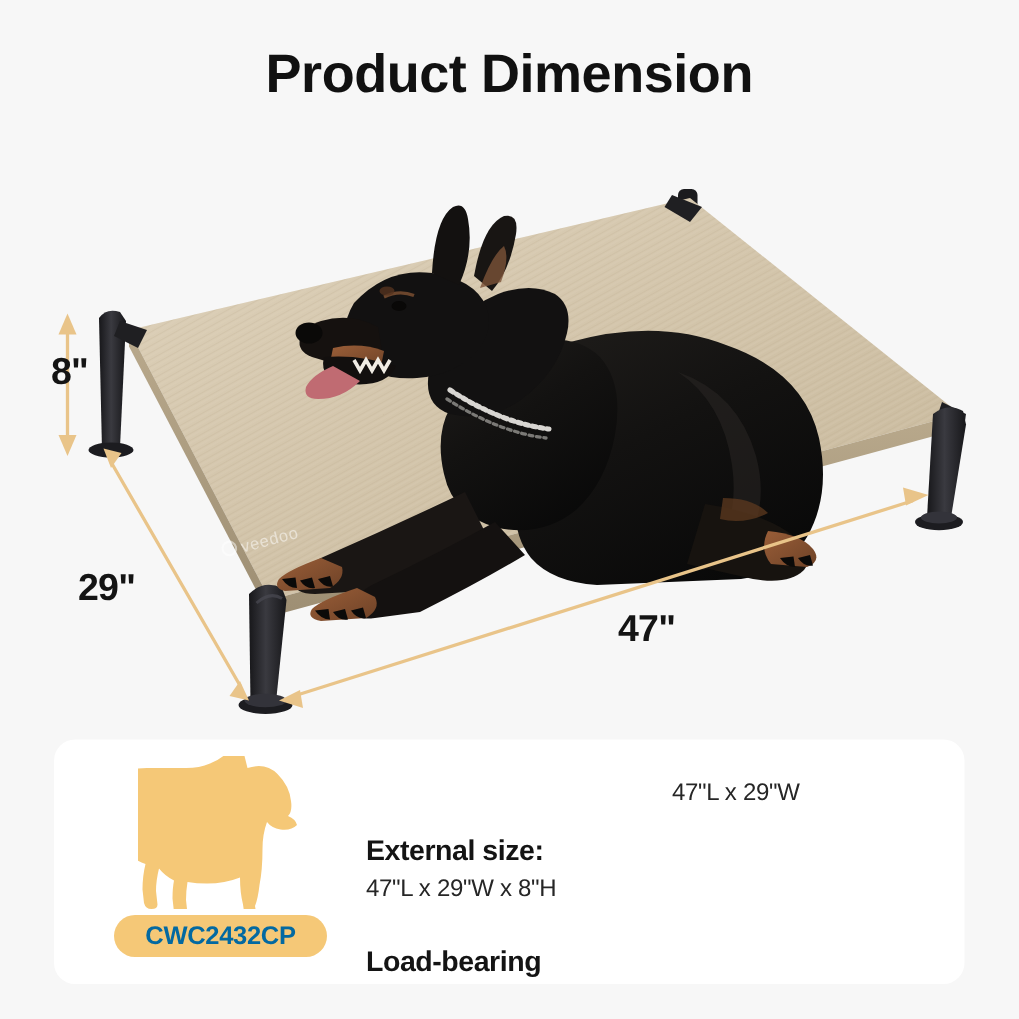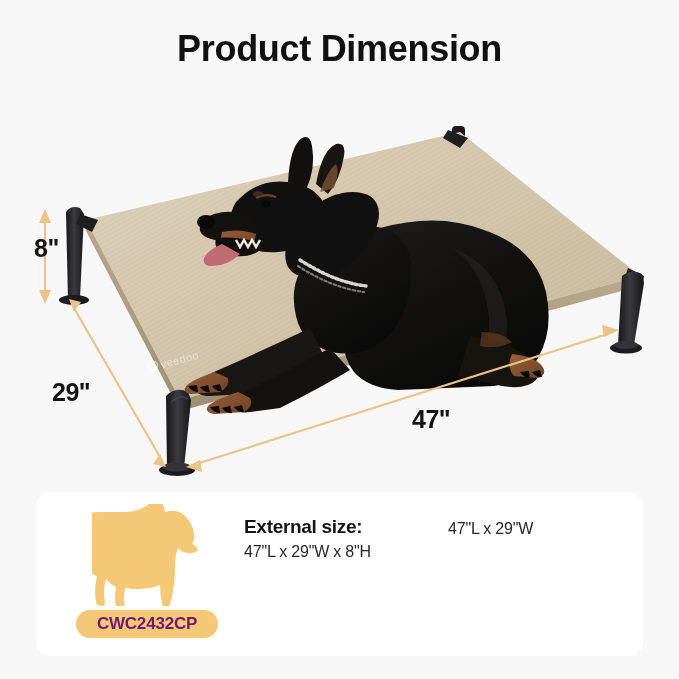--- a/index.html
+++ b/index.html
@@ -79,39 +79,40 @@
     height: 102px;
   }
   .sku-badge {
     position: absolute;
     left: 40px;
     top: 117px;
     width: 142px;
     height: 28px;
     background: #f5c877;
     border-radius: 14px;
-    color: #701a75;
+    color: #0369a1;
     font-size: 17px;
     font-weight: bold;
     letter-spacing: -0.2px;
     display: flex;
     align-items: center;
     justify-content: center;
     font-family: "Liberation Sans", sans-serif;
   }
   .spec {
     position: absolute;
   }
   .spec-title {
     font-size: 19px;
     font-weight: bold;
     color: #141414;
     letter-spacing: -0.3px;
     line-height: 23px;
     font-family: "Liberation Sans", sans-serif;
+    margin-top: 41px;
   }
   .spec-value {
     font-size: 16px;
     font-weight: normal;
     color: #262626;
     letter-spacing: -0.2px;
     line-height: 22px;
     margin-top: 3px;
     font-family: "Liberation Sans", sans-serif;
   }
@@ -310,20 +311,21 @@
       </div>
 
       <div class="sku-badge">CWC2432CP</div>
 
       <div class="spec spec-ext">
         <div class="spec-title">External size:</div>
         <div class="spec-value">47"L x 29"W x 8"H</div>
       </div>
 
       <div class="spec spec-load">
+        <div class="spec-title">Load-bearing</div>
       </div>
 
       <div class="spec spec-sleep">
         <div class="spec-value">47"L x 29"W</div>
       </div>
 
     </div>
   </div>
 
 </div>

